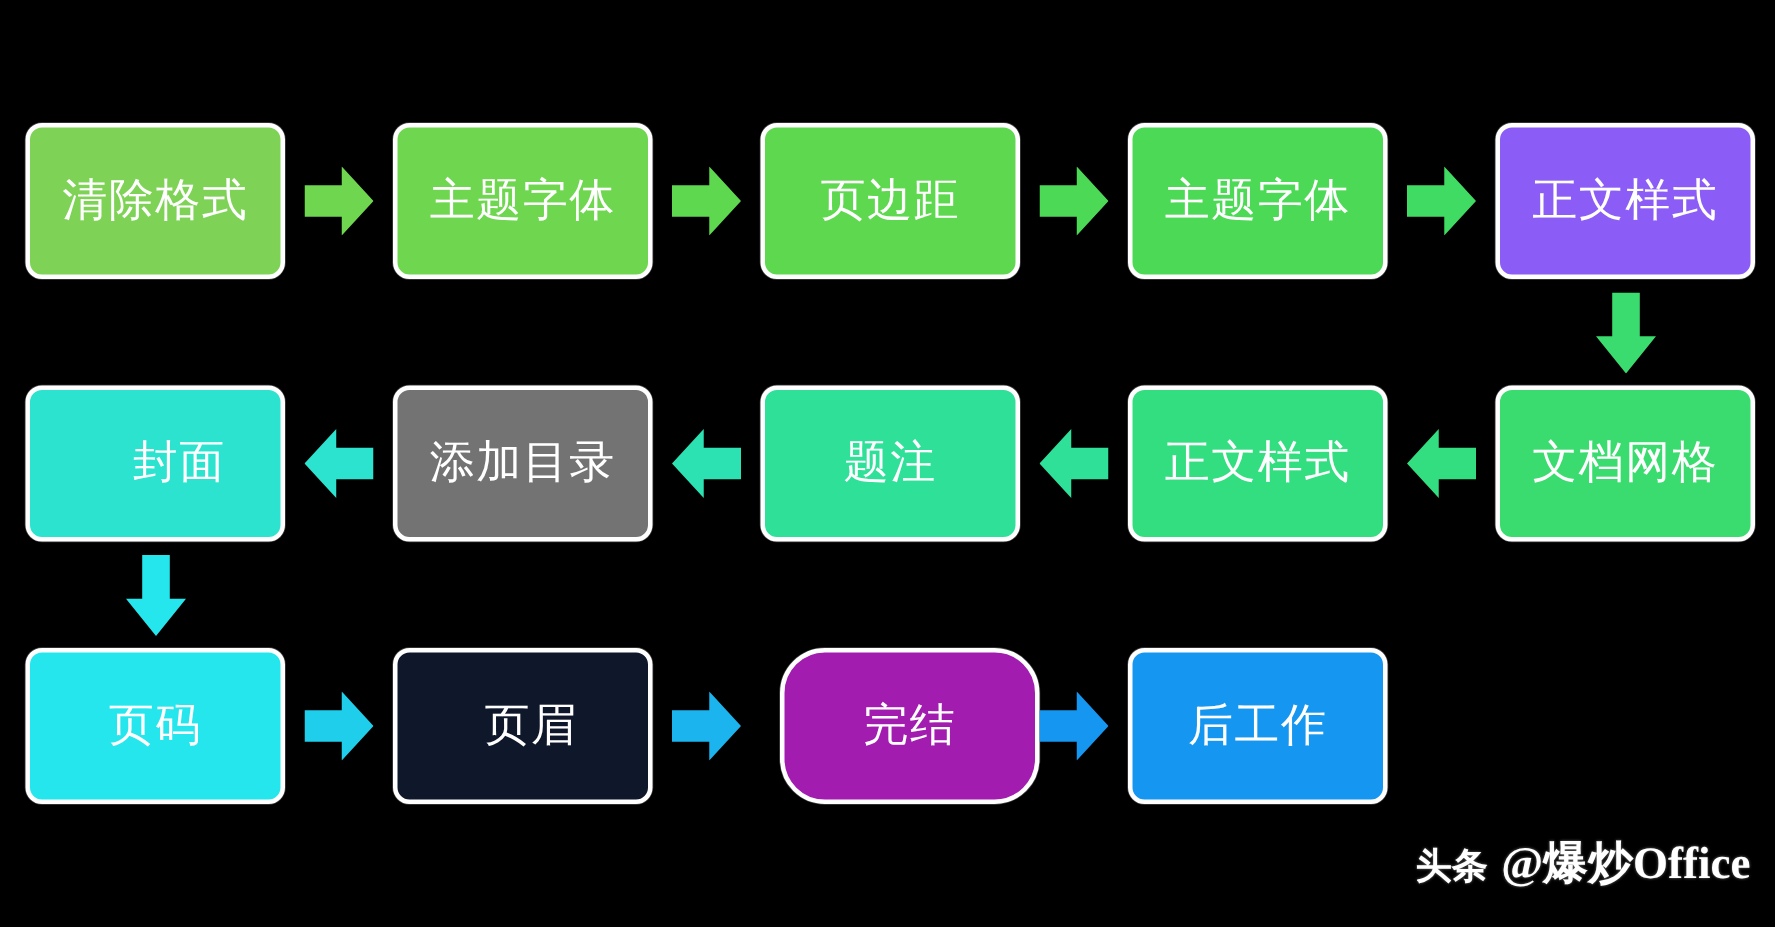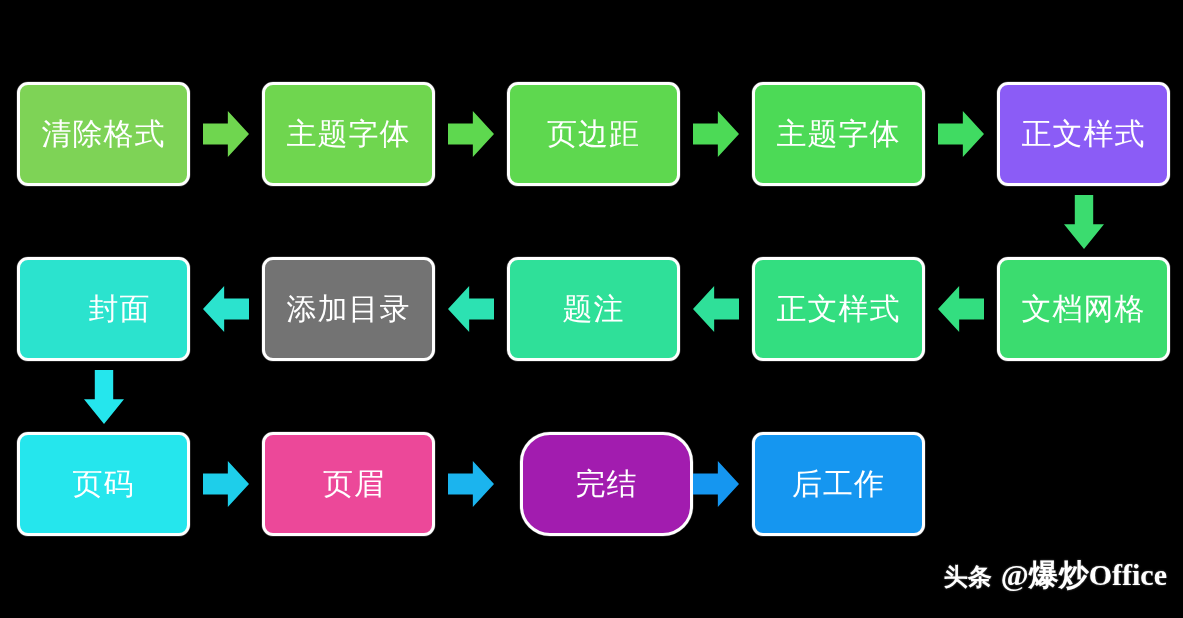--- a/index.html
+++ b/index.html
@@ -98,21 +98,21 @@
     </div>
     <div class="node" style="left: 752px; top: 257px; background: rgb(51, 222, 128);">
       <span class="label">正文样式</span>
     </div>
     <div class="node" style="left: 17px; top: 432px; background: rgb(37, 230, 237);">
       <span class="label">页码</span>
     </div>
     <div class="node" style="left: 997px; top: 257px; background: rgb(59, 220, 111);">
       <span class="label">文档网格</span>
     </div>
-    <div class="node" style="left: 262px; top: 432px; background: #ec4899; padding-left: 11px;">
+    <div class="node" style="left: 262px; top: 432px; background: #0f172a; padding-left: 11px;">
       <span class="label">页眉</span>
     </div>
     <div class="node" style="left: 520px; top: 432px; background: #a21caf; border-radius: 30px;">
       <span class="label">完结</span>
     </div>
     <div class="node" style="left: 752px; top: 432px; background: rgb(21, 150, 240);">
       <span class="label">后工作</span>
     </div>
     <div class="arrow" style="left: 203px; top: 111px;">
       <svg width="46" height="46" viewBox="0 0 46 46">

